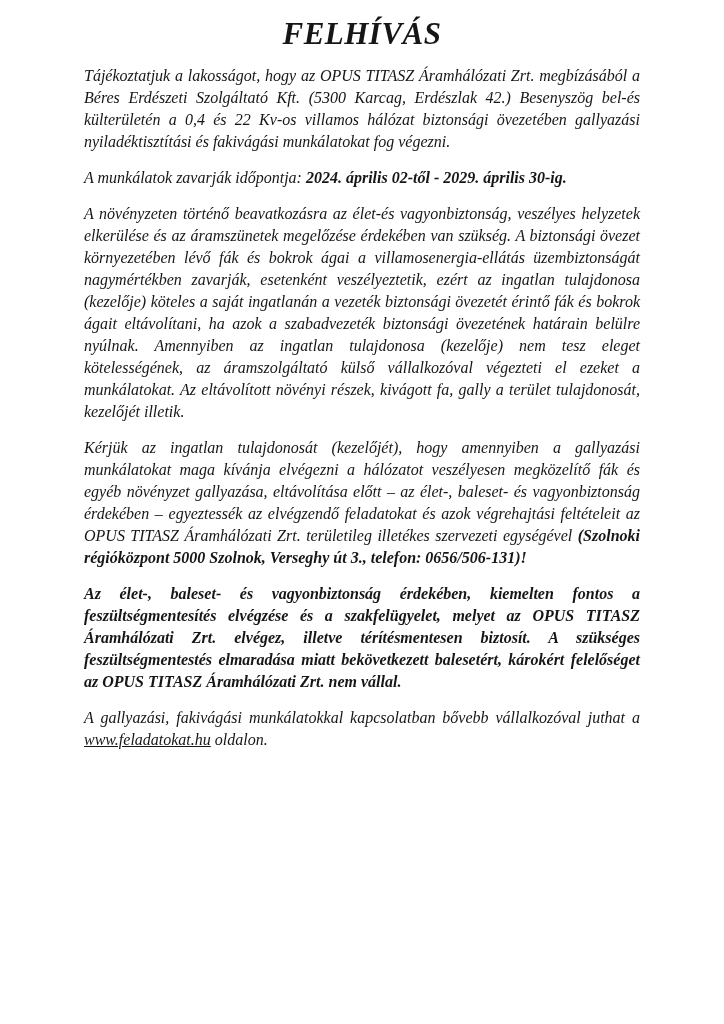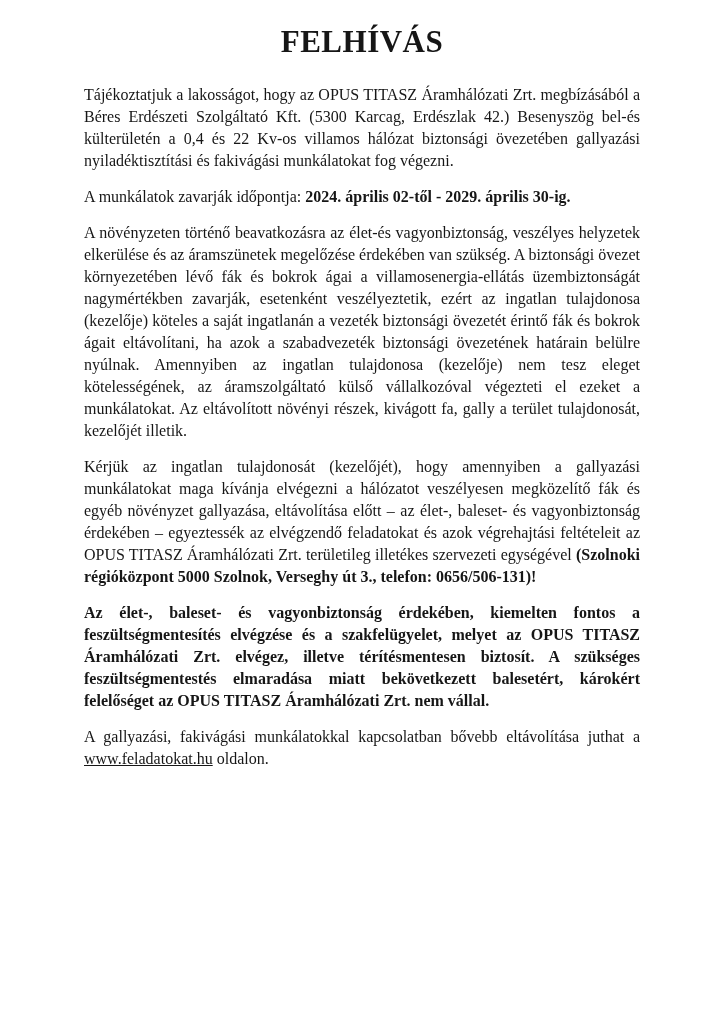--- a/index.html
+++ b/index.html
@@ -8,22 +8,23 @@
     background: #ffffff;
   }
   .page {
     position: relative;
     box-sizing: border-box;
     width: 724px;
     height: 784px;
     background: #ffffff;
     color: #161616;
     font-family: "Liberation Serif", "DejaVu Serif", serif;
-    padding: 24px 84px 0 84px;
+    padding: 16px 84px 0 84px;
     overflow: hidden;
+    font-style: italic;
   }
   .title {
     margin: 0;
     text-align: center;
     font-size: 31px;
     font-weight: 700;
     letter-spacing: 0.5px;
   }
   .subtitle {
     margin: 25px auto 0;
@@ -33,21 +34,21 @@
     line-height: 1.2;
     font-weight: 700;
   }
   .body-text p {
     margin: 14px 0 0;
     font-size: 16px;
     line-height: 22px;
     text-align: justify;
   }
   .body-text p.first {
-    margin-top: 24px;
+    margin-top: 13px;
   }
   .bold {
     font-weight: 700;
   }
   .link {
     text-decoration: underline;
     color: inherit;
     cursor: pointer;
   }
   .signature {
@@ -81,20 +82,20 @@
 
     <p>
       <span>Kérjük az ingatlan tulajdonosát (kezelőjét), hogy amennyiben a gallyazási munkálatokat maga kívánja elvégezni a hálózatot veszélyesen megközelítő fák és egyéb növényzet gallyazása, eltávolítása előtt – az élet-, baleset- és vagyonbiztonság érdekében – egyeztessék az elvégzendő feladatokat és azok végrehajtási feltételeit az OPUS TITASZ Áramhálózati Zrt. területileg illetékes szervezeti egységével </span><span class="bold">(Szolnoki régióközpont 5000 Szolnok, Verseghy út 3., telefon: 0656/506-131)!</span>
     </p>
 
     <p class="bold">
       <span>Az élet-, baleset- és vagyonbiztonság érdekében, kiemelten fontos a feszültségmentesítés elvégzése és a szakfelügyelet, melyet az OPUS TITASZ Áramhálózati Zrt. elvégez, illetve térítésmentesen biztosít. A szükséges feszültségmentestés elmaradása miatt bekövetkezett balesetért, károkért felelőséget az OPUS TITASZ Áramhálózati Zrt. nem vállal.</span>
     </p>
 
     <p>
-      <span>A gallyazási, fakivágási munkálatokkal kapcsolatban bővebb eltávolítása juthat a </span><span class="link">www.feladatokat.hu</span><span> oldalon.</span>
+      <span>A gallyazási, fakivágási munkálatokkal kapcsolatban bővebb vállalkozóval juthat a </span><span class="link">www.feladatokat.hu</span><span> oldalon.</span>
     </p>
 
 
   </div>
 
 
 </div>
 
 </body></html>

